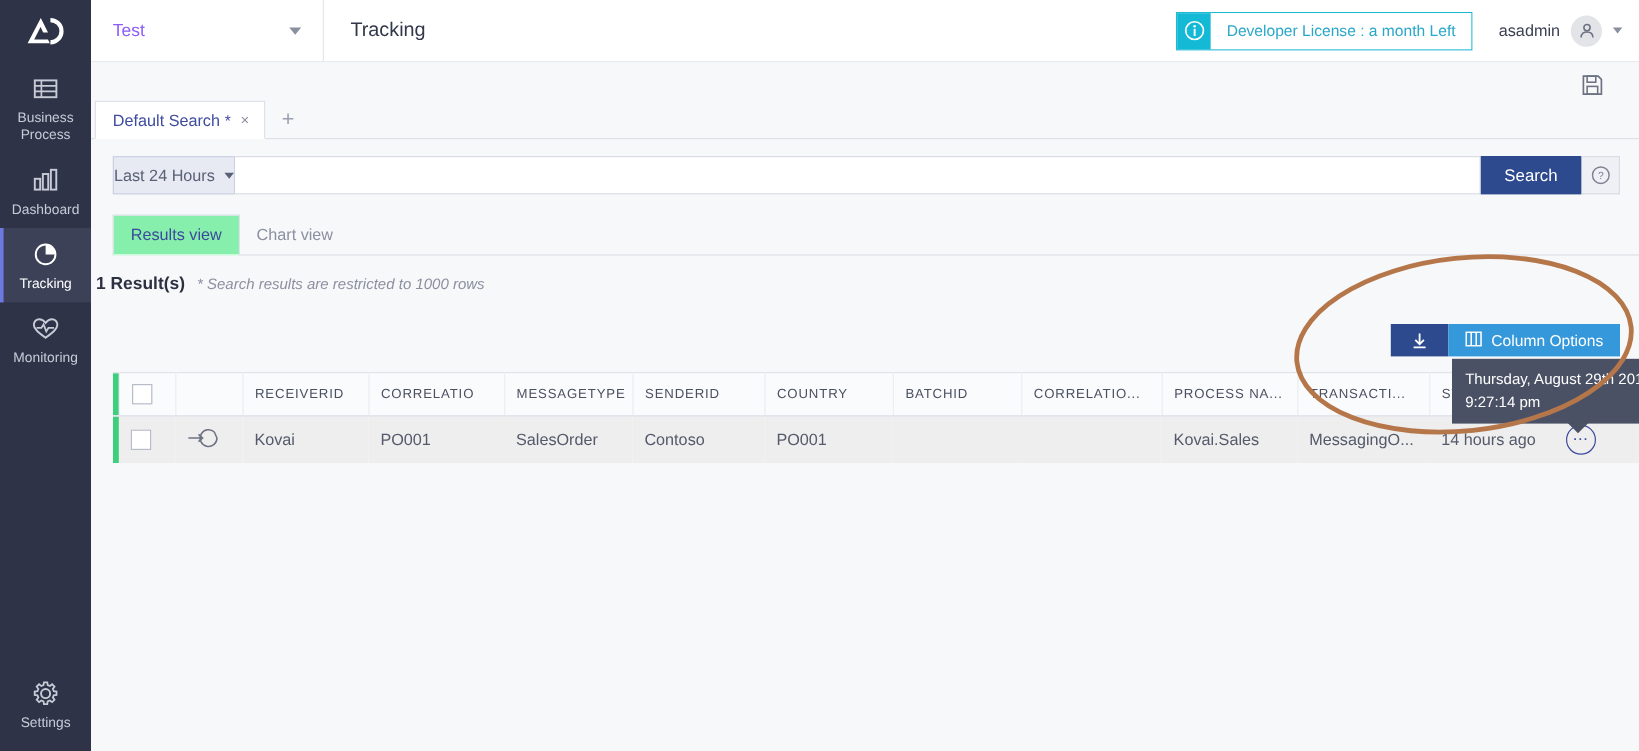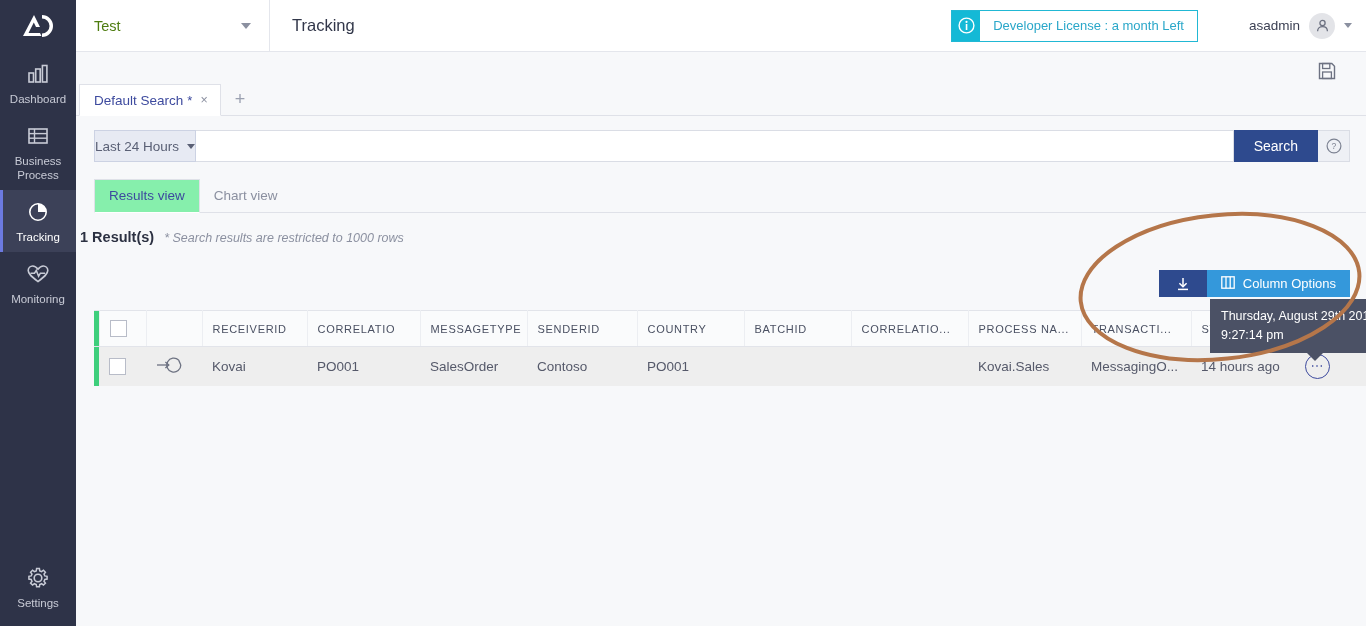--- a/index.html
+++ b/index.html
@@ -40,36 +40,36 @@
   
   .main { flex: 1 1 auto; height: 626px; position: relative; background:#f7f8fa; }
 
   .topbar {
     height: 52px; background:#fff; display:flex; align-items:center;
     border-bottom:1px solid #e4e6ec;
   }
   .env-select {
     width: 194px; height: 52px; padding: 0 18px;
     display:flex; align-items:center; justify-content:space-between;
-    border-right:1px solid #e4e6ec; color:#4d7c0f; font-size:14.5px; cursor:pointer;
+    border-right:1px solid #e4e6ec; color:#8b5cf6; font-size:14.5px; cursor:pointer;
   }
   .chev { width:0;height:0;border-left:5px solid transparent;border-right:5px solid transparent;border-top:6px solid #8b90a0; }
   .page-title { margin-left: 22px; font-size: 16.5px; color:#32374a; }
   .topbar-right { margin-left:auto; display:flex; align-items:center; padding-right:14px; }
   .license {
     display:flex; align-items:stretch; height:32px; border:1px solid #21b8d4; margin-right:22px;
   }
   .license .lic-ico {
     width:28px; background:#14b9d6; display:flex; align-items:center; justify-content:center;
   }
   .license .lic-txt {
     padding: 0 13px; display:flex; align-items:center;
     font-size:13px; color:#2aa7c9; background:#fff; white-space:nowrap;
   }
-  .user { display:flex; align-items:center; gap:9px; font-size:13.5px; color:#3a3f52; cursor:pointer;margin-left:29px; }
+  .user { display:flex; align-items:center; gap:9px; font-size:13.5px; color:#3a3f52; cursor:pointer; }
   .avatar { width:26px;height:26px;border-radius:50%;background:#e3e4e8;display:flex;align-items:center;justify-content:center; }
   .chev-sm { width:0;height:0;border-left:4.5px solid transparent;border-right:4.5px solid transparent;border-top:5.5px solid #8b90a0; }
 
   
   .content { position:relative; height: 574px; background:#f7f8fa; }
 
   .save-row { height:32px; position:relative; }
   .save-btn { position:absolute; right:30px; top:10px; cursor:pointer; }
 
   .tabstrip {
@@ -175,43 +175,43 @@
 <body>
 
 <div class="app">
 
   <div class="sidebar">
     <div class="logo-box">
       <svg width="34" height="30" viewBox="0 0 34 30">
         <path d="M2 25 L13 4 L19 16 L15 16 L12.8 11.5 L7.5 22 L19 22 L20.5 25 Z" fill="#ffffff"></path>
         <path d="M21 4 A11 11 0 1 1 21 26 L21 22.5 A7.5 7.5 0 1 0 21 7.5 Z" fill="#ffffff"></path>
       </svg>
-    </div>
-
-    <div class="nav-item">
-      <span class="ico">
-        <svg width="22" height="20" viewBox="0 0 22 20">
-          <rect x="2" y="9" width="4.5" height="9" fill="none" stroke="#c8cbd6" stroke-width="1.6"></rect>
-          <rect x="8.7" y="5" width="4.5" height="13" fill="none" stroke="#c8cbd6" stroke-width="1.6"></rect>
-          <rect x="15.4" y="1.5" width="4.5" height="16.5" fill="none" stroke="#c8cbd6" stroke-width="1.6"></rect>
-        </svg>
-      </span>
-      <span>Dashboard</span>
     </div>
 
     <div class="nav-item">
       <span class="ico">
         <svg width="22" height="20" viewBox="0 0 22 20">
           <rect x="2" y="3" width="18" height="14" fill="none" stroke="#c8cbd6" stroke-width="1.6"></rect>
           <line x1="2" y1="7.6" x2="20" y2="7.6" stroke="#c8cbd6" stroke-width="1.4"></line>
           <line x1="2" y1="12.2" x2="20" y2="12.2" stroke="#c8cbd6" stroke-width="1.4"></line>
           <line x1="7.5" y1="3" x2="7.5" y2="17" stroke="#c8cbd6" stroke-width="1.4"></line>
         </svg>
       </span>
       <span>Business Process</span>
+    </div>
+
+    <div class="nav-item">
+      <span class="ico">
+        <svg width="22" height="20" viewBox="0 0 22 20">
+          <rect x="2" y="9" width="4.5" height="9" fill="none" stroke="#c8cbd6" stroke-width="1.6"></rect>
+          <rect x="8.7" y="5" width="4.5" height="13" fill="none" stroke="#c8cbd6" stroke-width="1.6"></rect>
+          <rect x="15.4" y="1.5" width="4.5" height="16.5" fill="none" stroke="#c8cbd6" stroke-width="1.6"></rect>
+        </svg>
+      </span>
+      <span>Dashboard</span>
     </div>
 
     <div class="nav-item active">
       <span class="ico">
         <svg width="22" height="22" viewBox="0 0 22 22">
           <circle cx="11" cy="11" r="8.2" fill="none" stroke="#ffffff" stroke-width="1.6"></circle>
           <path d="M11 11 L11 2.8 A8.2 8.2 0 0 1 19.2 11 Z" fill="#ffffff"></path>
         </svg>
       </span>
       <span>Tracking</span>

